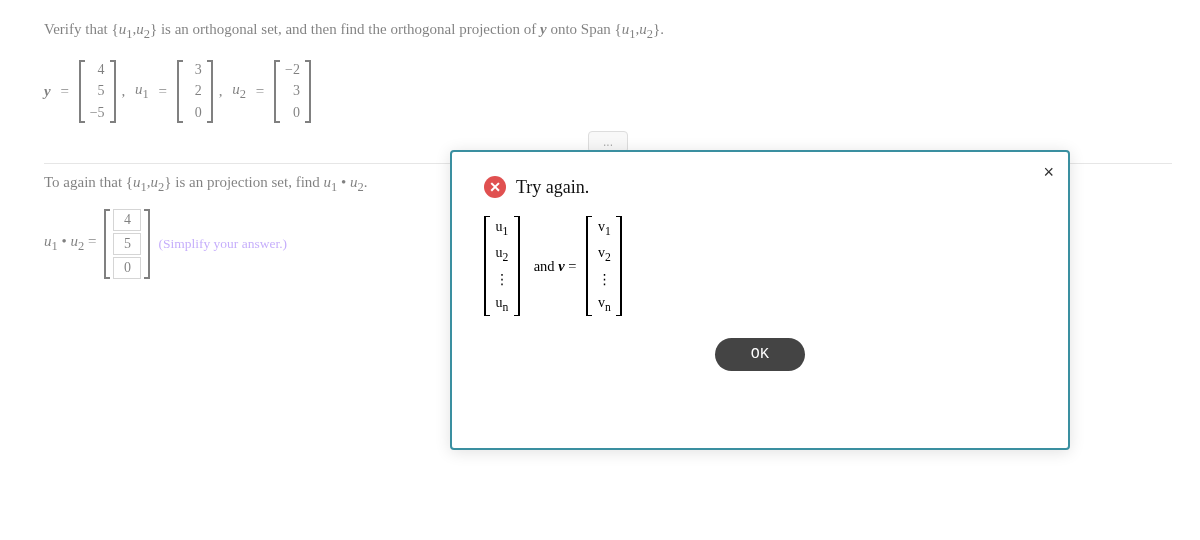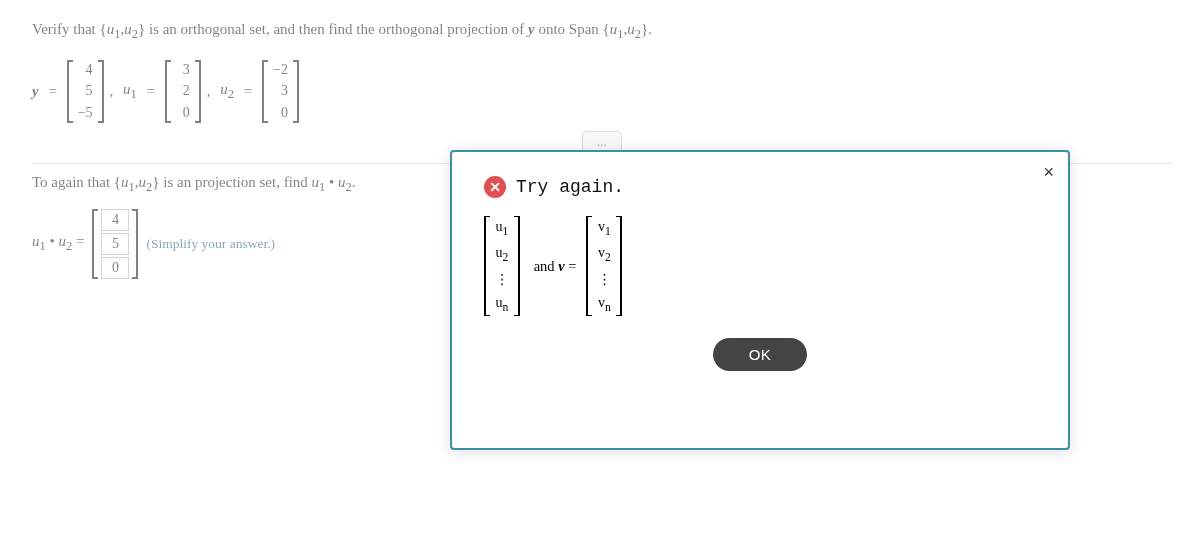--- a/index.html
+++ b/index.html
@@ -6,21 +6,21 @@
     body {
       font-family: 'Times New Roman', Times, serif;
       background: #fff;
       width: 1200px;
       height: 540px;
       overflow: hidden;
       position: relative;
     }
 
     .main-content {
-      padding: 18px 28px 0 32px;
+      padding: 18px 28px 0 44px;
     }
 
     .problem-statement {
       font-size: 15px;
       line-height: 1.5;
       margin-bottom: 16px;
     }
 
     .matrix-row {
       display: flex;
@@ -92,21 +92,21 @@
       width: 28px;
       height: 22px;
       text-align: center;
       font-size: 14px;
       font-family: 'Times New Roman', Times, serif;
       outline: none;
     }
 
     .simplify-note {
       font-size: 13.5px;
-      color: #0c4a6e;
+      color: #8b5cf6;
     }
 
     
     .modal-overlay {
       position: absolute;
       top: 0; left: 0; right: 0; bottom: 0;
       background: rgba(255,255,255,0.5);
       display: flex;
       align-items: center;
       justify-content: center;
@@ -153,21 +153,21 @@
       align-items: center;
       justify-content: center;
       color: white;
       font-size: 14px;
       font-family: Arial, sans-serif;
       font-weight: bold;
     }
 
     .modal-title {
       font-size: 18px;
-      font-family: Liberation Mono, monospace;
+      font-family: Liberation Serif, serif;
       font-weight: 500;
       color: #111;
     }
 
     .modal-body {
       font-size: 14.5px;
       line-height: 1.7;
       font-family: 'Times New Roman', Times, serif;
     }
 
@@ -217,21 +217,21 @@
 
     .ok-btn {
       display: block;
       margin: 22px auto 0 auto;
       background: #444;
       color: #fff;
       border: none;
       border-radius: 20px;
       padding: 8px 36px;
       font-size: 15px;
-      font-family: Liberation Sans, sans-serif;
+      font-family: Liberation Mono, monospace;
       cursor: pointer;
       letter-spacing: 0.3px;
     }
 
     .ellipsis-btn {
       display: block;
       margin: 6px auto;
       background: #f0f0f0;
       border: 1px solid #bbb;
       border-radius: 4px;

